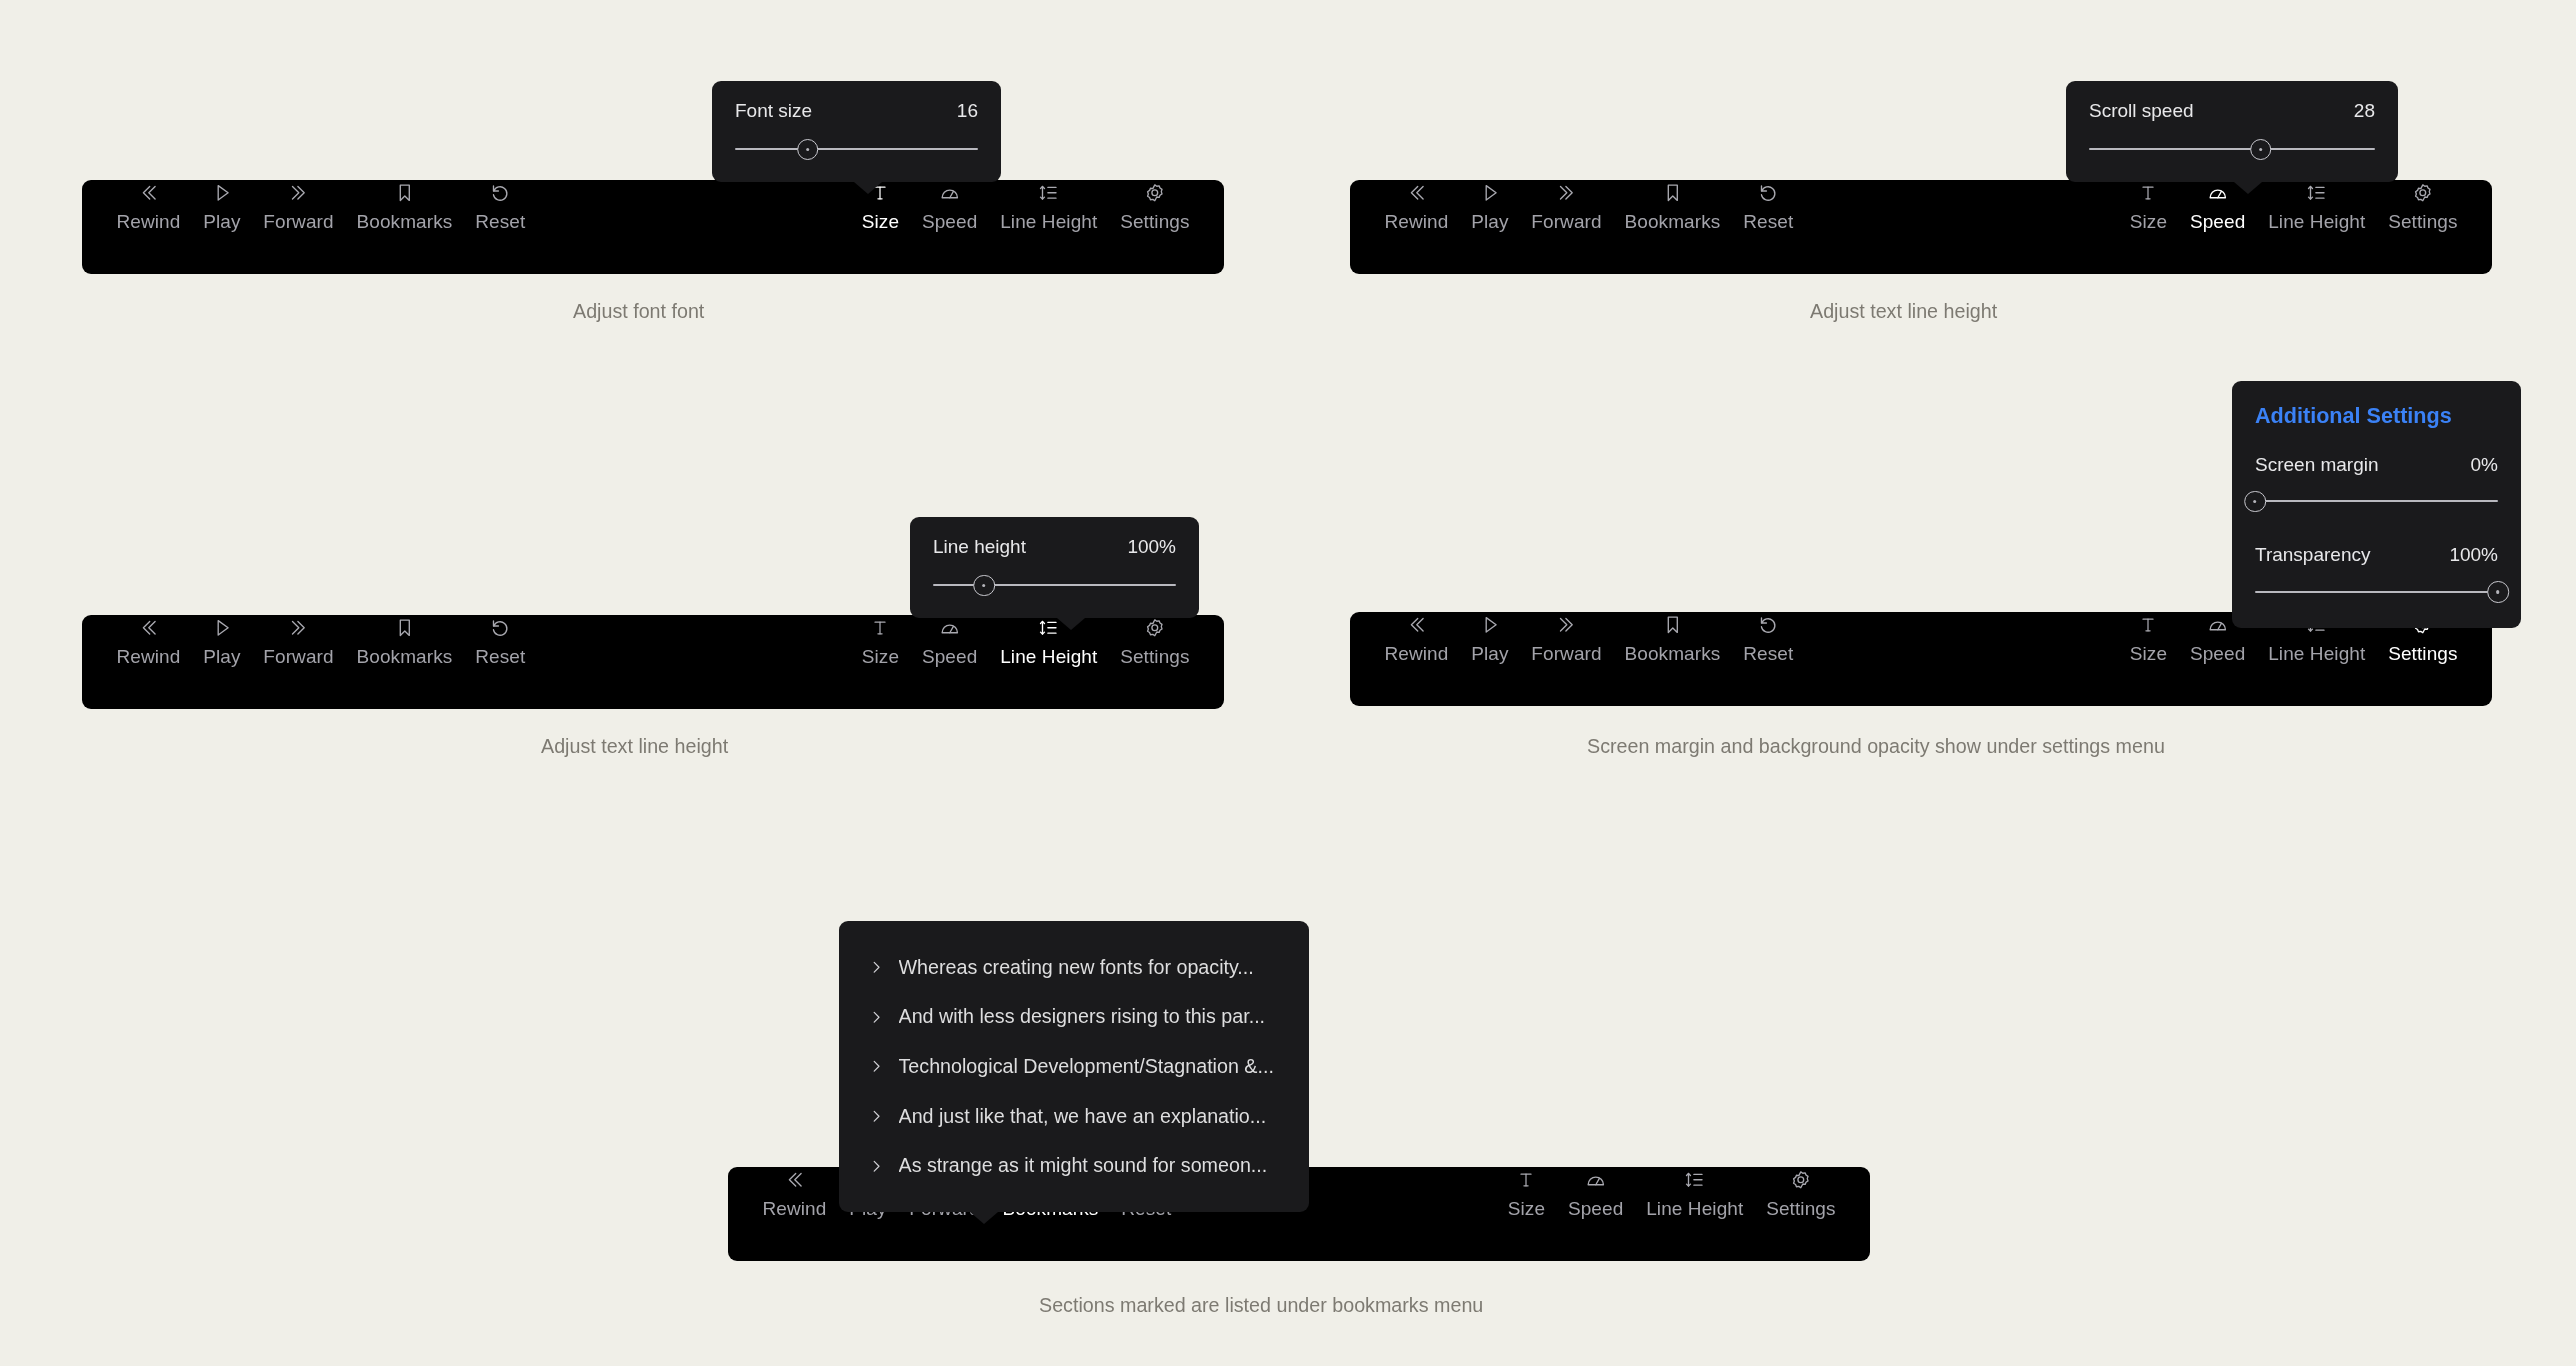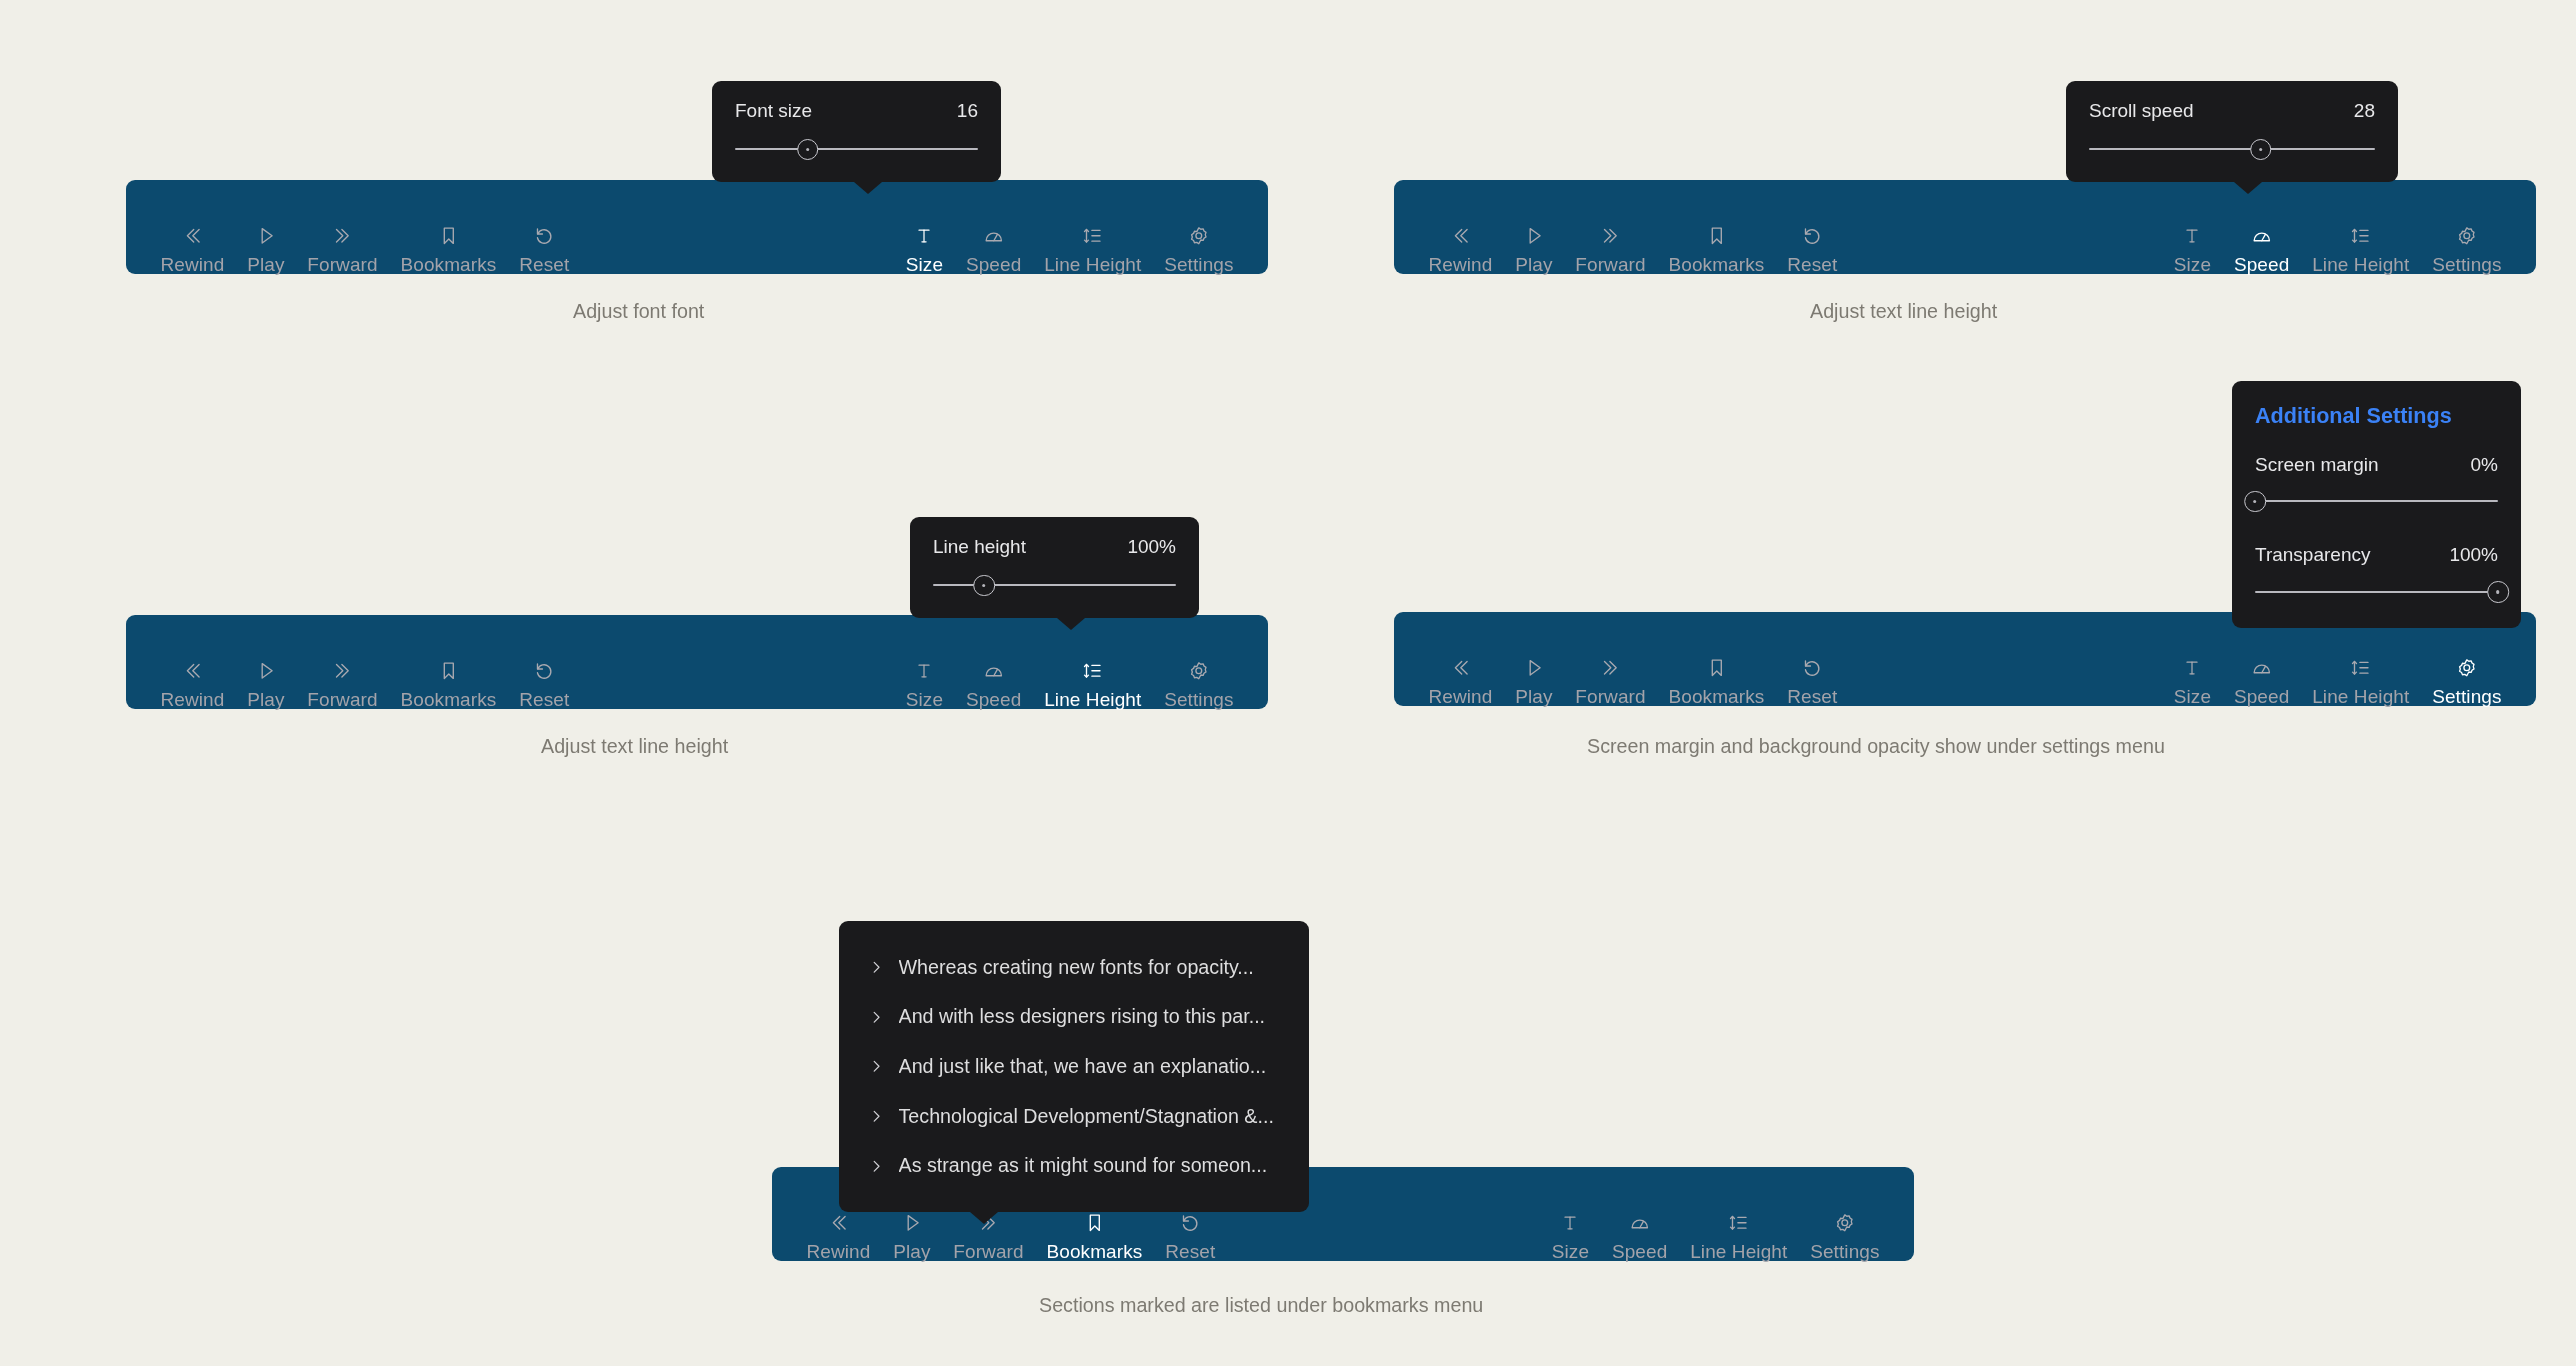--- a/index.html
+++ b/index.html
@@ -11,27 +11,26 @@
     width: 2576px;
     height: 1367px;
     position: relative;
     font-family: "Liberation Sans", sans-serif;
     overflow: hidden;
   }
 
   
   .toolbar {
     position: absolute;
-    background: #0c4a6e;
+    background: #000000;
     border-radius: 9px;
     display: flex;
-    align-items: flex-end;
+    align-items: flex-start;
     box-sizing: border-box;
     height: 94px;
-    margin-left: 44px;
   }
   .tb-group {
     display: flex;
     align-items: center;
   }
   .tb-spacer { flex: 1 1 auto; }
 
   .tb-item {
     display: flex;
     flex-direction: column;
@@ -730,29 +729,29 @@
         </svg>
     </span>
     <span class="bm-text">And with less designers rising to this par...</span>
   </div>
   <div class="bm-item">
     <span class="bm-chevron">
       <svg width="16.5" height="16.5" viewBox="0 0 24 24" fill="none" stroke="currentColor" stroke-width="1.7" stroke-linecap="round" stroke-linejoin="round">
           <polyline points="9,5 16,12 9,19"></polyline>
         </svg>
     </span>
-    <span class="bm-text">And just like that, we have an explanatio...</span>
+    <span class="bm-text">Technological Development/Stagnation &amp;...</span>
   </div>
   <div class="bm-item">
     <span class="bm-chevron">
       <svg width="16.5" height="16.5" viewBox="0 0 24 24" fill="none" stroke="currentColor" stroke-width="1.7" stroke-linecap="round" stroke-linejoin="round">
           <polyline points="9,5 16,12 9,19"></polyline>
         </svg>
     </span>
-    <span class="bm-text">Technological Development/Stagnation &amp;...</span>
+    <span class="bm-text">And just like that, we have an explanatio...</span>
   </div>
   <div class="bm-item">
     <span class="bm-chevron">
       <svg width="16.5" height="16.5" viewBox="0 0 24 24" fill="none" stroke="currentColor" stroke-width="1.7" stroke-linecap="round" stroke-linejoin="round">
           <polyline points="9,5 16,12 9,19"></polyline>
         </svg>
     </span>
     <span class="bm-text">As strange as it might sound for someon...</span>
   </div>
   <div class="panel-arrow" style="left:131px;"></div>

